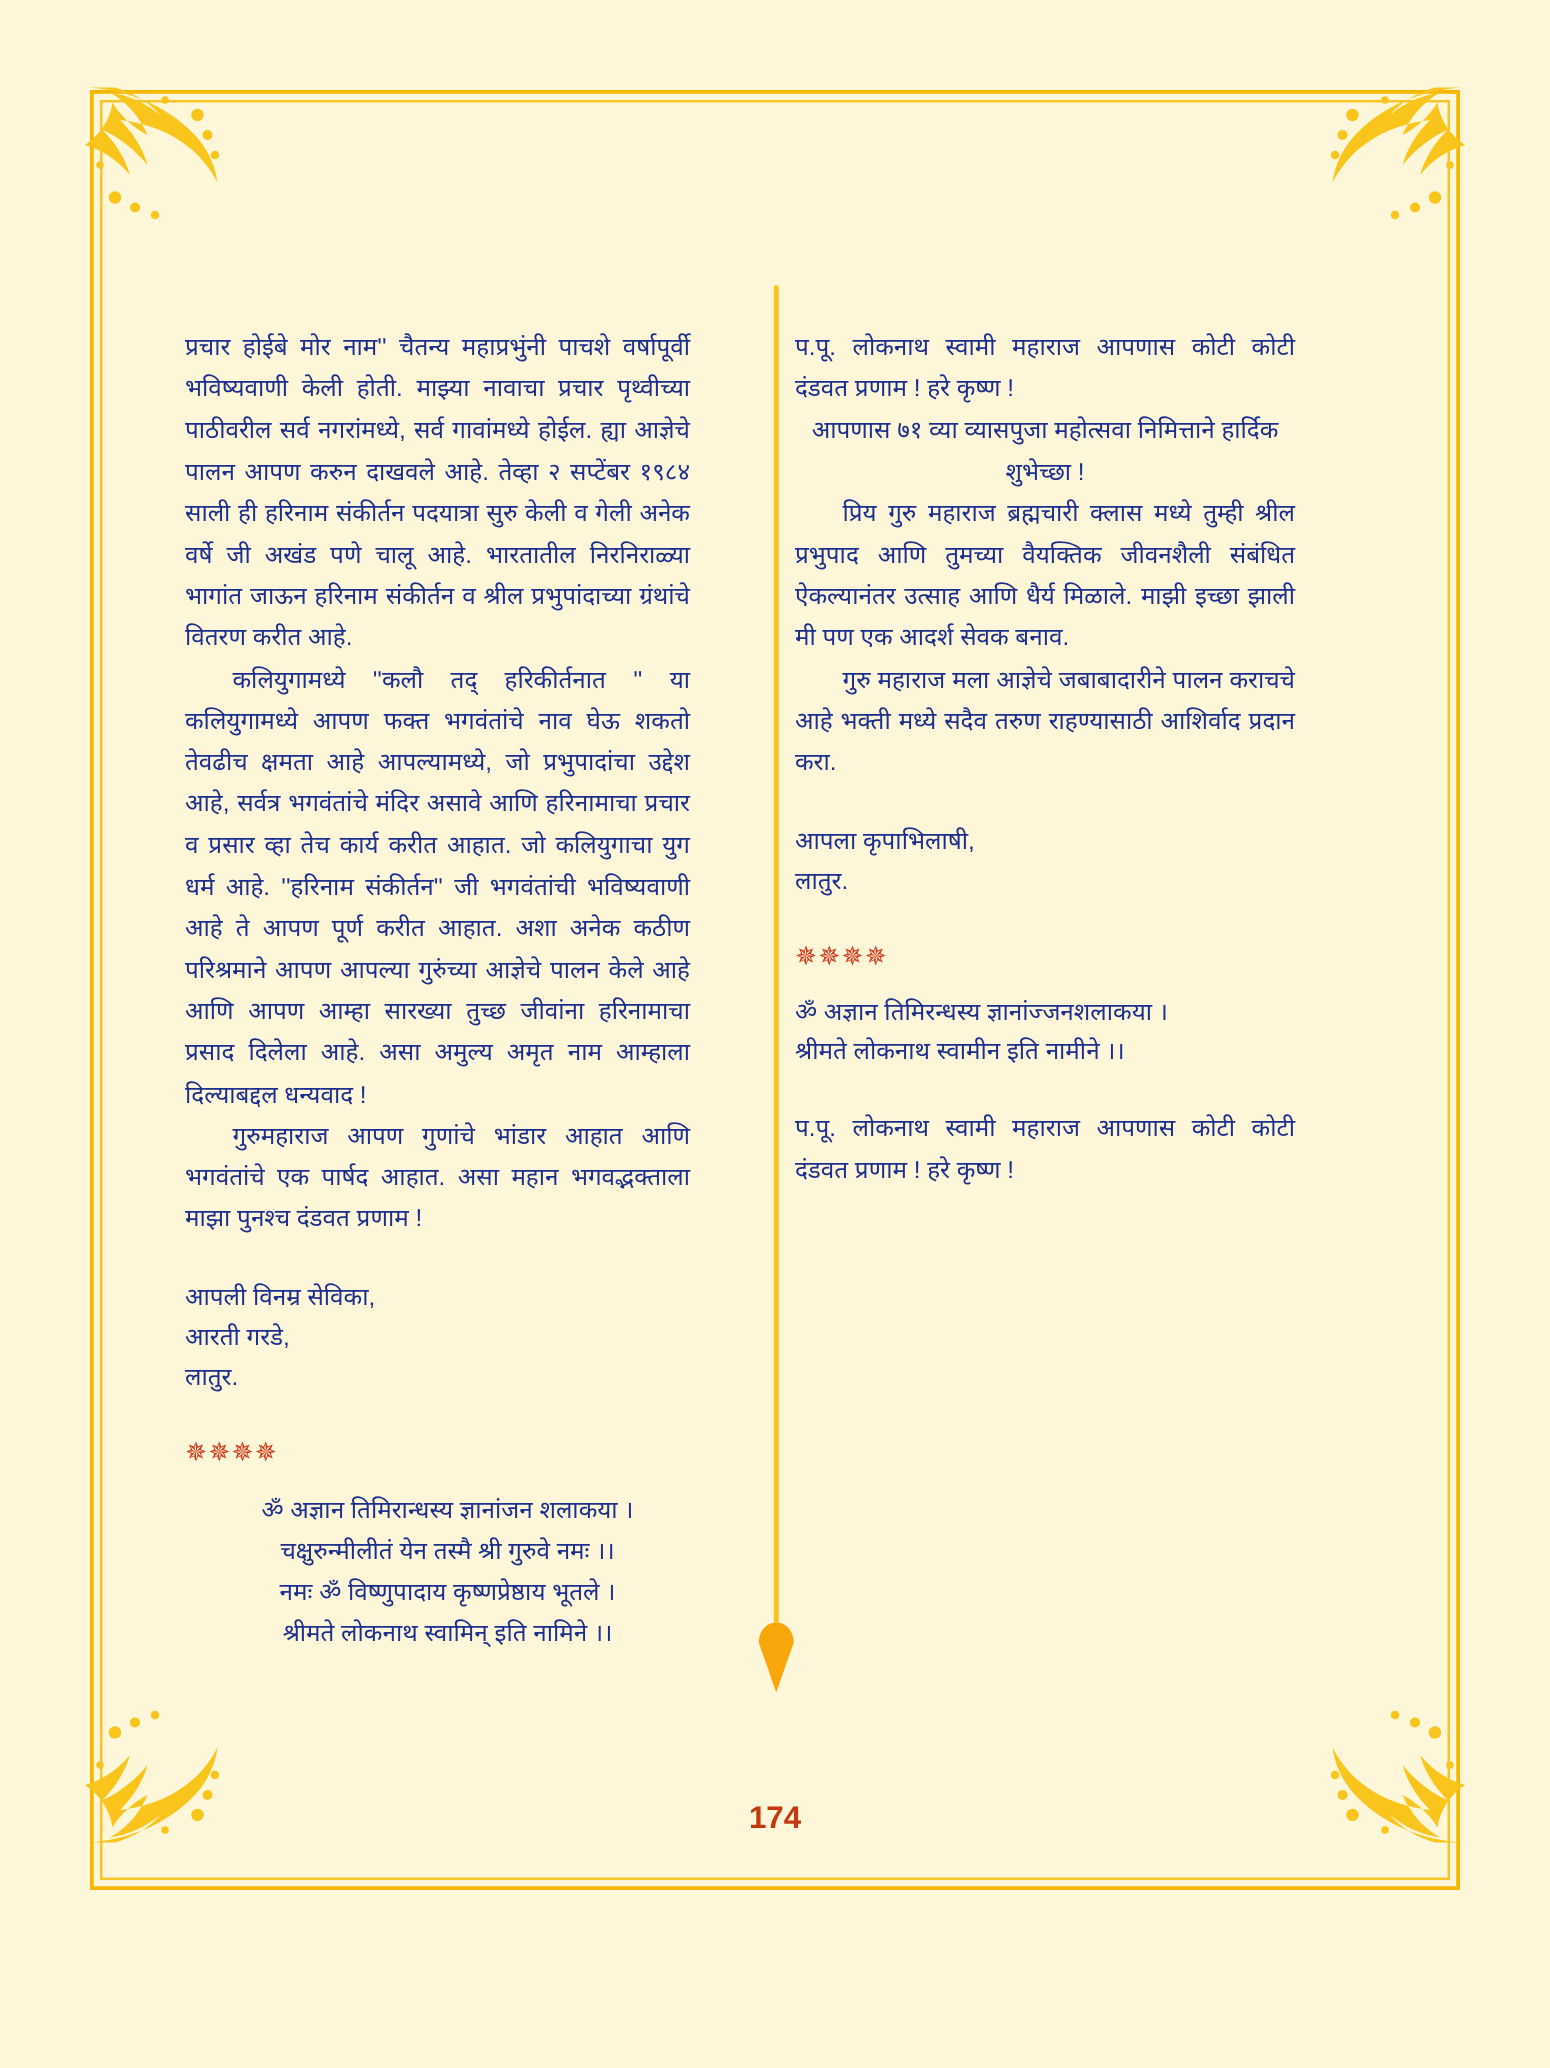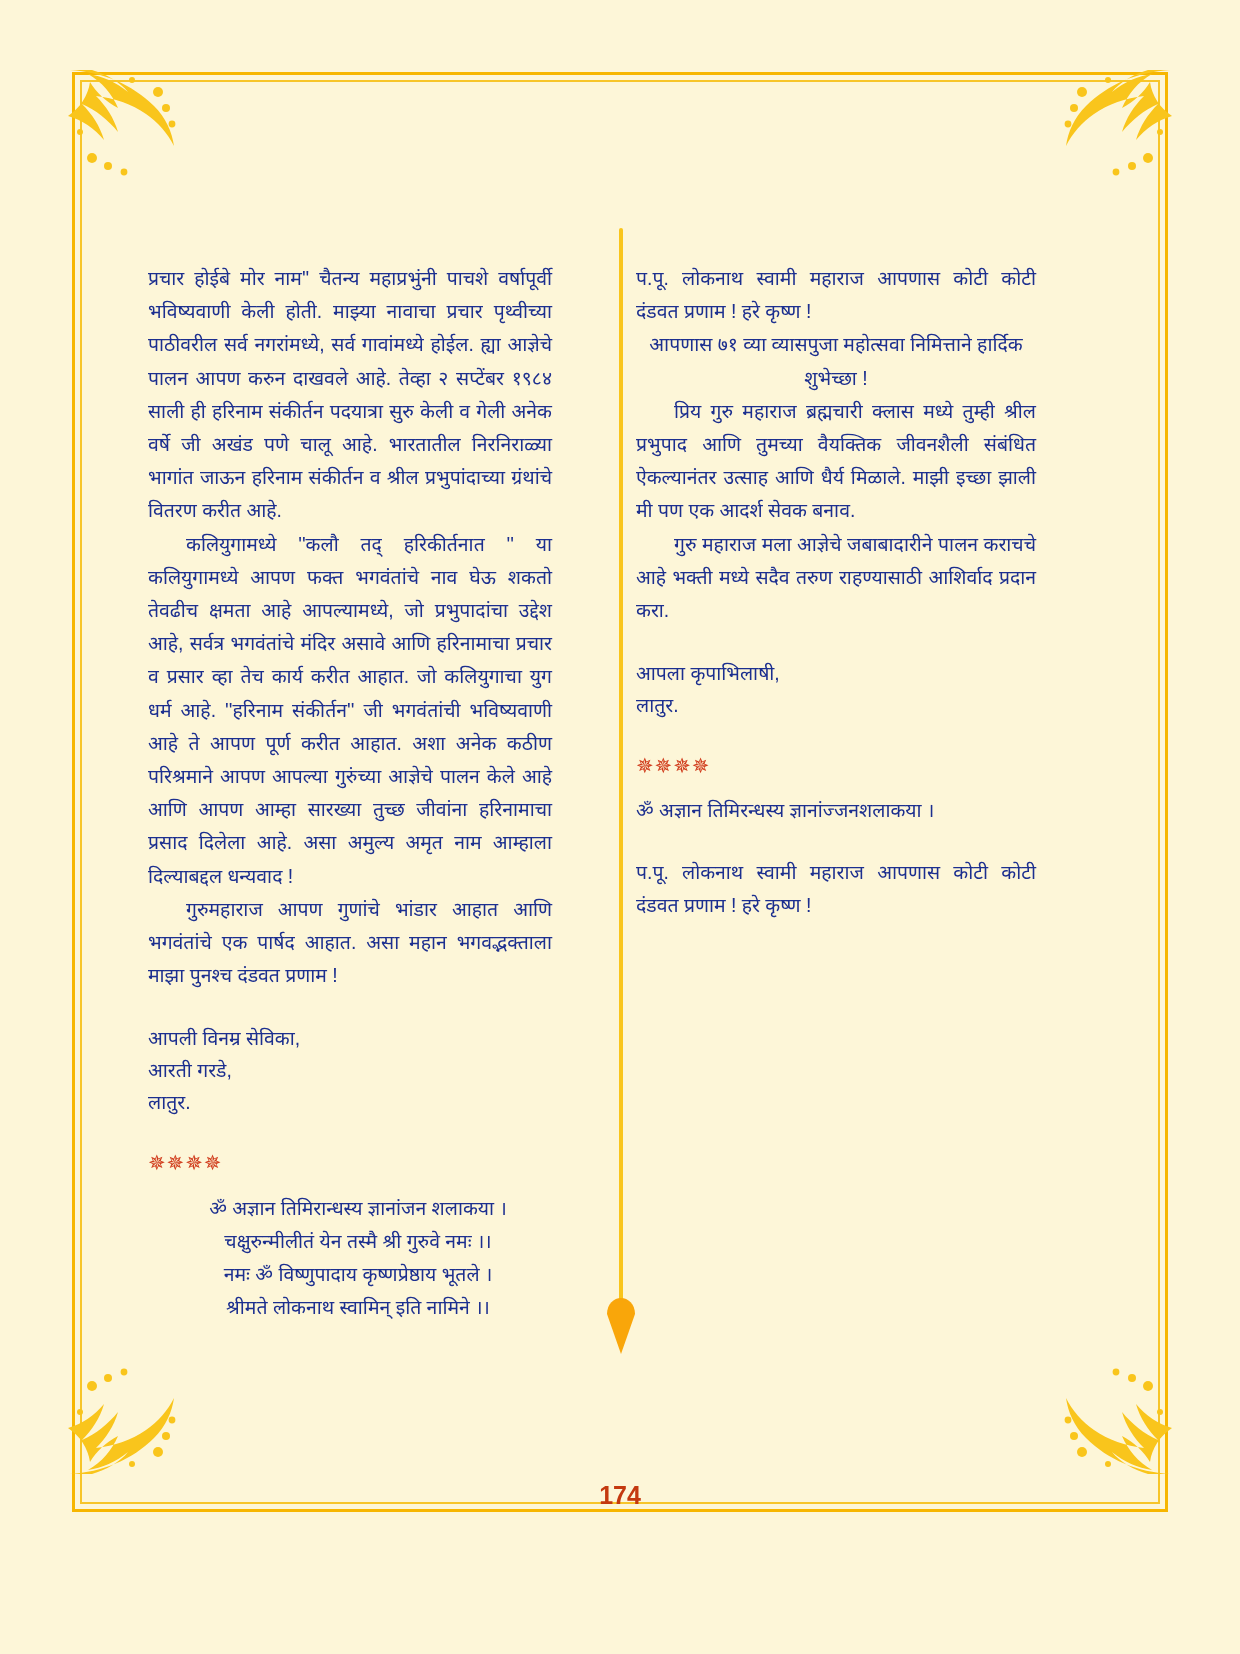--- a/index.html
+++ b/index.html
@@ -114,21 +114,21 @@
   .signature {
     text-align: left;
     line-height: 32px;
   }
 
   
   .page-number {
     position: absolute;
     left: 0;
     right: 0;
-    top: 1481px;
+    top: 1440px;
     text-align: center;
     color: #c4390f;
     font-size: 25px;
     font-weight: bold;
     font-family: "Liberation Sans", sans-serif;
   }
 </style>
 </head>
 <body>
 
@@ -237,20 +237,21 @@
   </div>
 
   <div class="gap-md"></div>
 
   <div class="stars">✵✵✵✵</div>
 
   <div class="gap-sm"></div>
 
   <div class="verse-plain">
     <div>ॐ अज्ञान तिमिरन्धस्य ज्ञानांज्जनशलाकया ।</div>
+    <div>श्रीमते लोकनाथ स्वामीन इति नामीने ।।</div>
   </div>
 
   <div class="gap-md"></div>
 
   <p class="noindent">प.पू. लोकनाथ स्वामी महाराज आपणास कोटी कोटी दंडवत प्रणाम ! हरे कृष्ण !</p>
 </div>
 
 <div class="page-number">174</div>
 
 </body></html>

